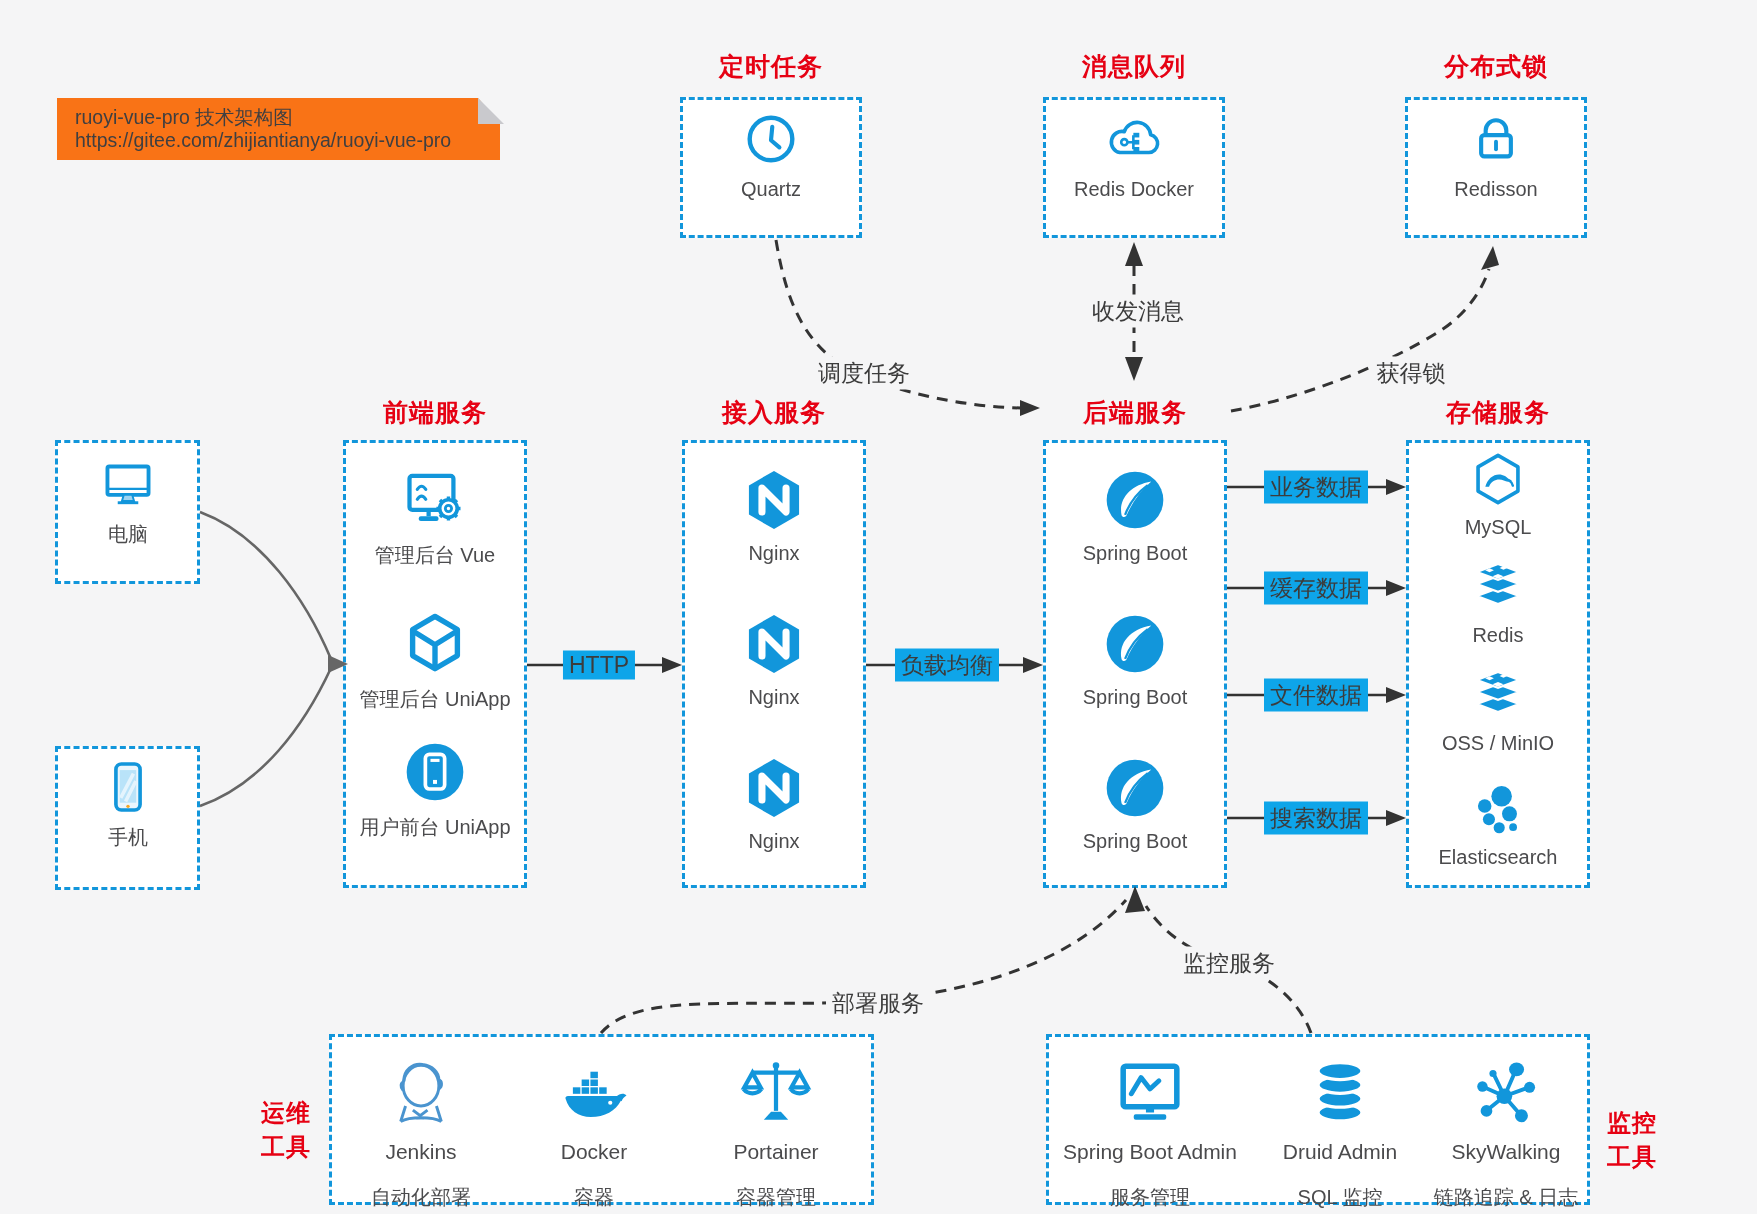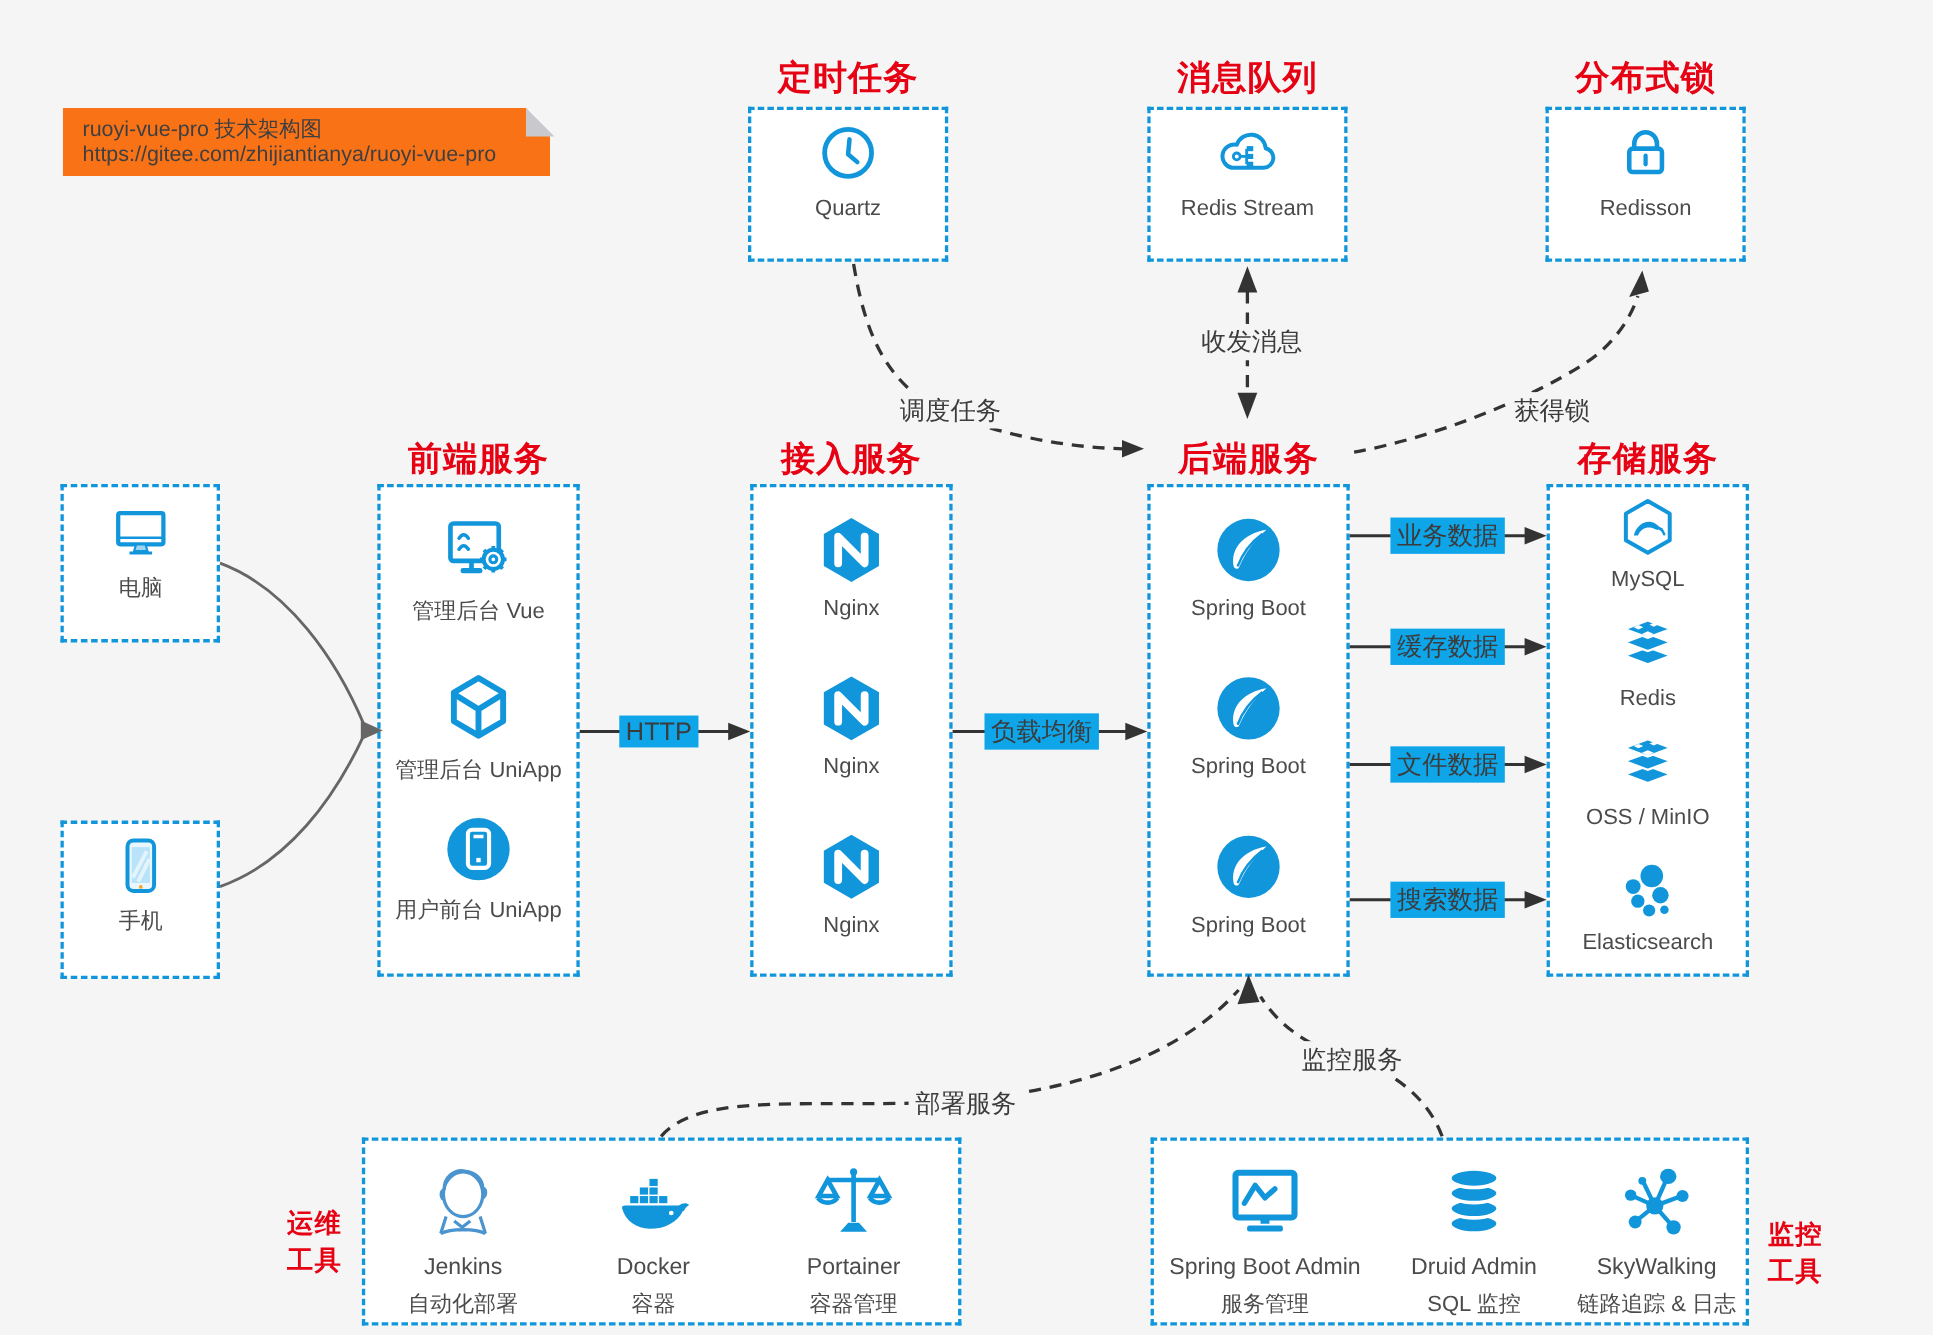--- a/index.html
+++ b/index.html
@@ -1,26 +1,26 @@
 <!DOCTYPE html>
 <html><head>
 <meta charset="utf-8">
 <style>
   html,body{margin:0;padding:0;background:#f5f5f6;}
   .canvas{position:relative;width:1757px;height:1214px;background:#f5f5f6;overflow:hidden;
           font-family:"Liberation Sans","DejaVu Sans",sans-serif;}
   .dbox{position:absolute;background:#ffffff;border:3px dashed #1296db;box-sizing:border-box;}
-  .group-title{position:absolute;color:#e60113;font-size:31px;font-weight:bold;white-space:nowrap;
+  .group-title{position:absolute;color:#e60113;font-size:25px;font-weight:bold;white-space:nowrap;
                transform:translateX(-50%);letter-spacing:1px;}
   .side-label{position:absolute;color:#e60113;font-size:24px;font-weight:bold;line-height:34px;
               text-align:center;letter-spacing:1px;}
   .node{position:absolute;display:flex;flex-direction:column;align-items:center;}
   .node .lbl{margin-top:8px;font-size:20px;color:#4b4b4d;white-space:nowrap;text-align:center;}
   .node .ttl{margin-top:8px;font-size:21px;color:#4b4b4d;white-space:nowrap;text-align:center;}
-  .node .sub{margin-top:8px;font-size:20px;color:#4b4b4d;white-space:nowrap;text-align:center;}
+  .node .sub{margin-top:20px;font-size:20px;color:#4b4b4d;white-space:nowrap;text-align:center;}
   .edges{position:absolute;left:0;top:0;pointer-events:none;}
   .edges .solid{stroke:#333333;stroke-width:2.6;fill:none;}
   .edges .gray{stroke:#666666;stroke-width:2.6;fill:none;}
   .edges .dash{stroke:#333333;stroke-width:3;fill:none;stroke-dasharray:11 8;}
   .edges .head{fill:#333333;}
   .edges .headgray{fill:#666666;}
   .elabel{position:absolute;transform:translate(-50%,-50%);font-size:23px;color:#3c3c3c;
           padding:1px 6px;white-space:nowrap;}
   .bg-white{background:#0ea5e9;}
   .bg-page{background:#f5f5f6;}
@@ -193,21 +193,21 @@
       </svg>
     <div class="lbl">Quartz</div>
   </div>
 
   <div class="group-title" style="left:1134px;top:50px">消息队列</div>
   <div class="dbox" style="left:1043px;top:97px;width:182px;height:141px"></div>
   <div class="node" style="left:1044px;top:108px;width:180px">
     <svg width="62" height="62">
         <use href="#sym-cloudnet"></use>
       </svg>
-    <div class="lbl">Redis Stream</div>
+    <div class="lbl">Redis Docker</div>
   </div>
 
   <div class="group-title" style="left:1496px;top:50px">分布式锁</div>
   <div class="dbox" style="left:1405px;top:97px;width:182px;height:141px"></div>
   <div class="node" style="left:1406px;top:108px;width:180px">
     <svg width="62" height="62">
         <use href="#sym-lock"></use>
       </svg>
     <div class="lbl">Redisson</div>
   </div>

